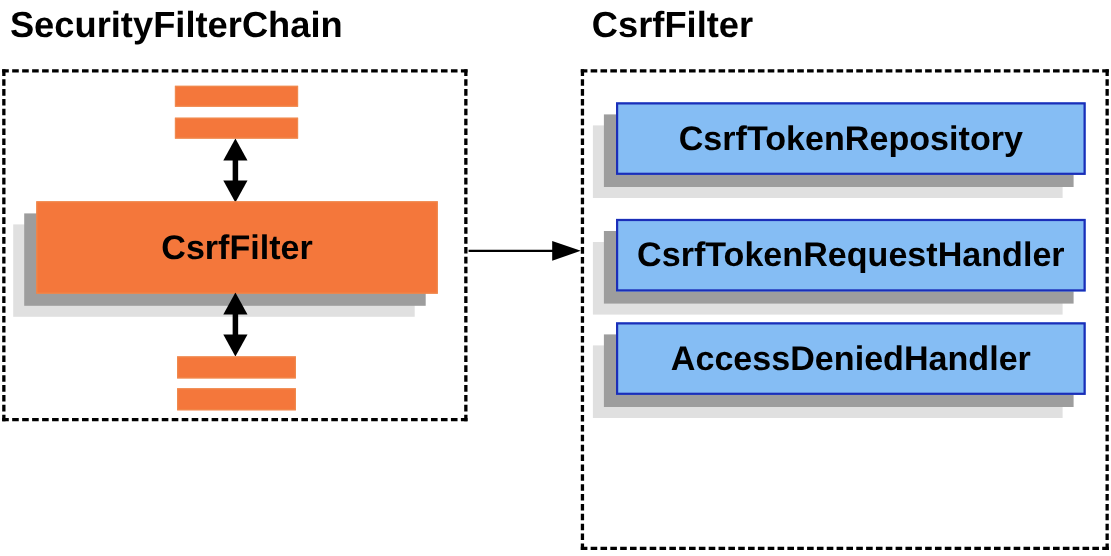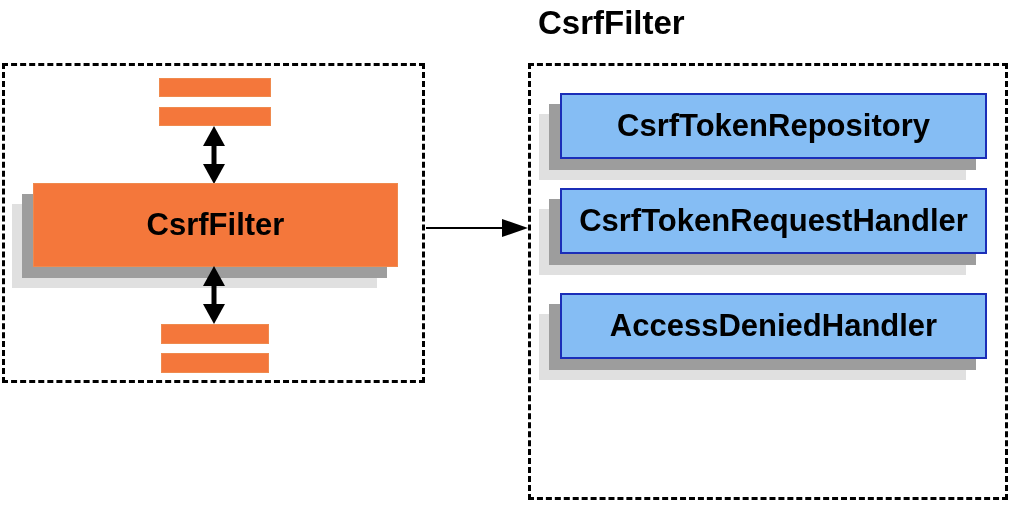--- a/index.html
+++ b/index.html
@@ -64,35 +64,36 @@
   .component{
     position:absolute;
     left:560px;width:427px;height:66px;
     background:var(--blue);
     border:2px solid var(--blue-border);
     box-sizing:border-box;
     box-shadow:-11px 11px 0 var(--shadow-dark), -21px 21px 0 var(--shadow-light);
     display:flex;align-items:center;justify-content:center;
   }
   .comp1{top:93px;}
-  .comp2{top:188px;text-align:center;}
+  .comp2{top:199px;text-align:center;}
   .comp3{top:293px;text-align:center;}
   .comp4{top:393px;}
   .varrow{position:absolute;left:199px;width:30px;height:58px;}
   .varrow1{top:126px;}
   .varrow2{top:266px;}
   .harrow{position:absolute;left:425px;top:216px;width:103px;height:24px;}
   svg .stroke{stroke:var(--line);}
   svg .fill{fill:var(--line);}
 </style>
 </head>
 <body>
 
 <div class="canvas">
 
+  <div class="group-title title-left">SecurityFilterChain</div>
 
   <div class="group-title title-right">CsrfFilter</div>
 
   <div class="dashed-box left-box"></div>
 
   <div class="bar bar1"></div>
   <div class="bar bar2"></div>
 
   <svg class="varrow varrow1" viewBox="0 0 30 58">
     <line class="stroke" x1="15" y1="14" x2="15" y2="44" stroke-width="5"></line>

